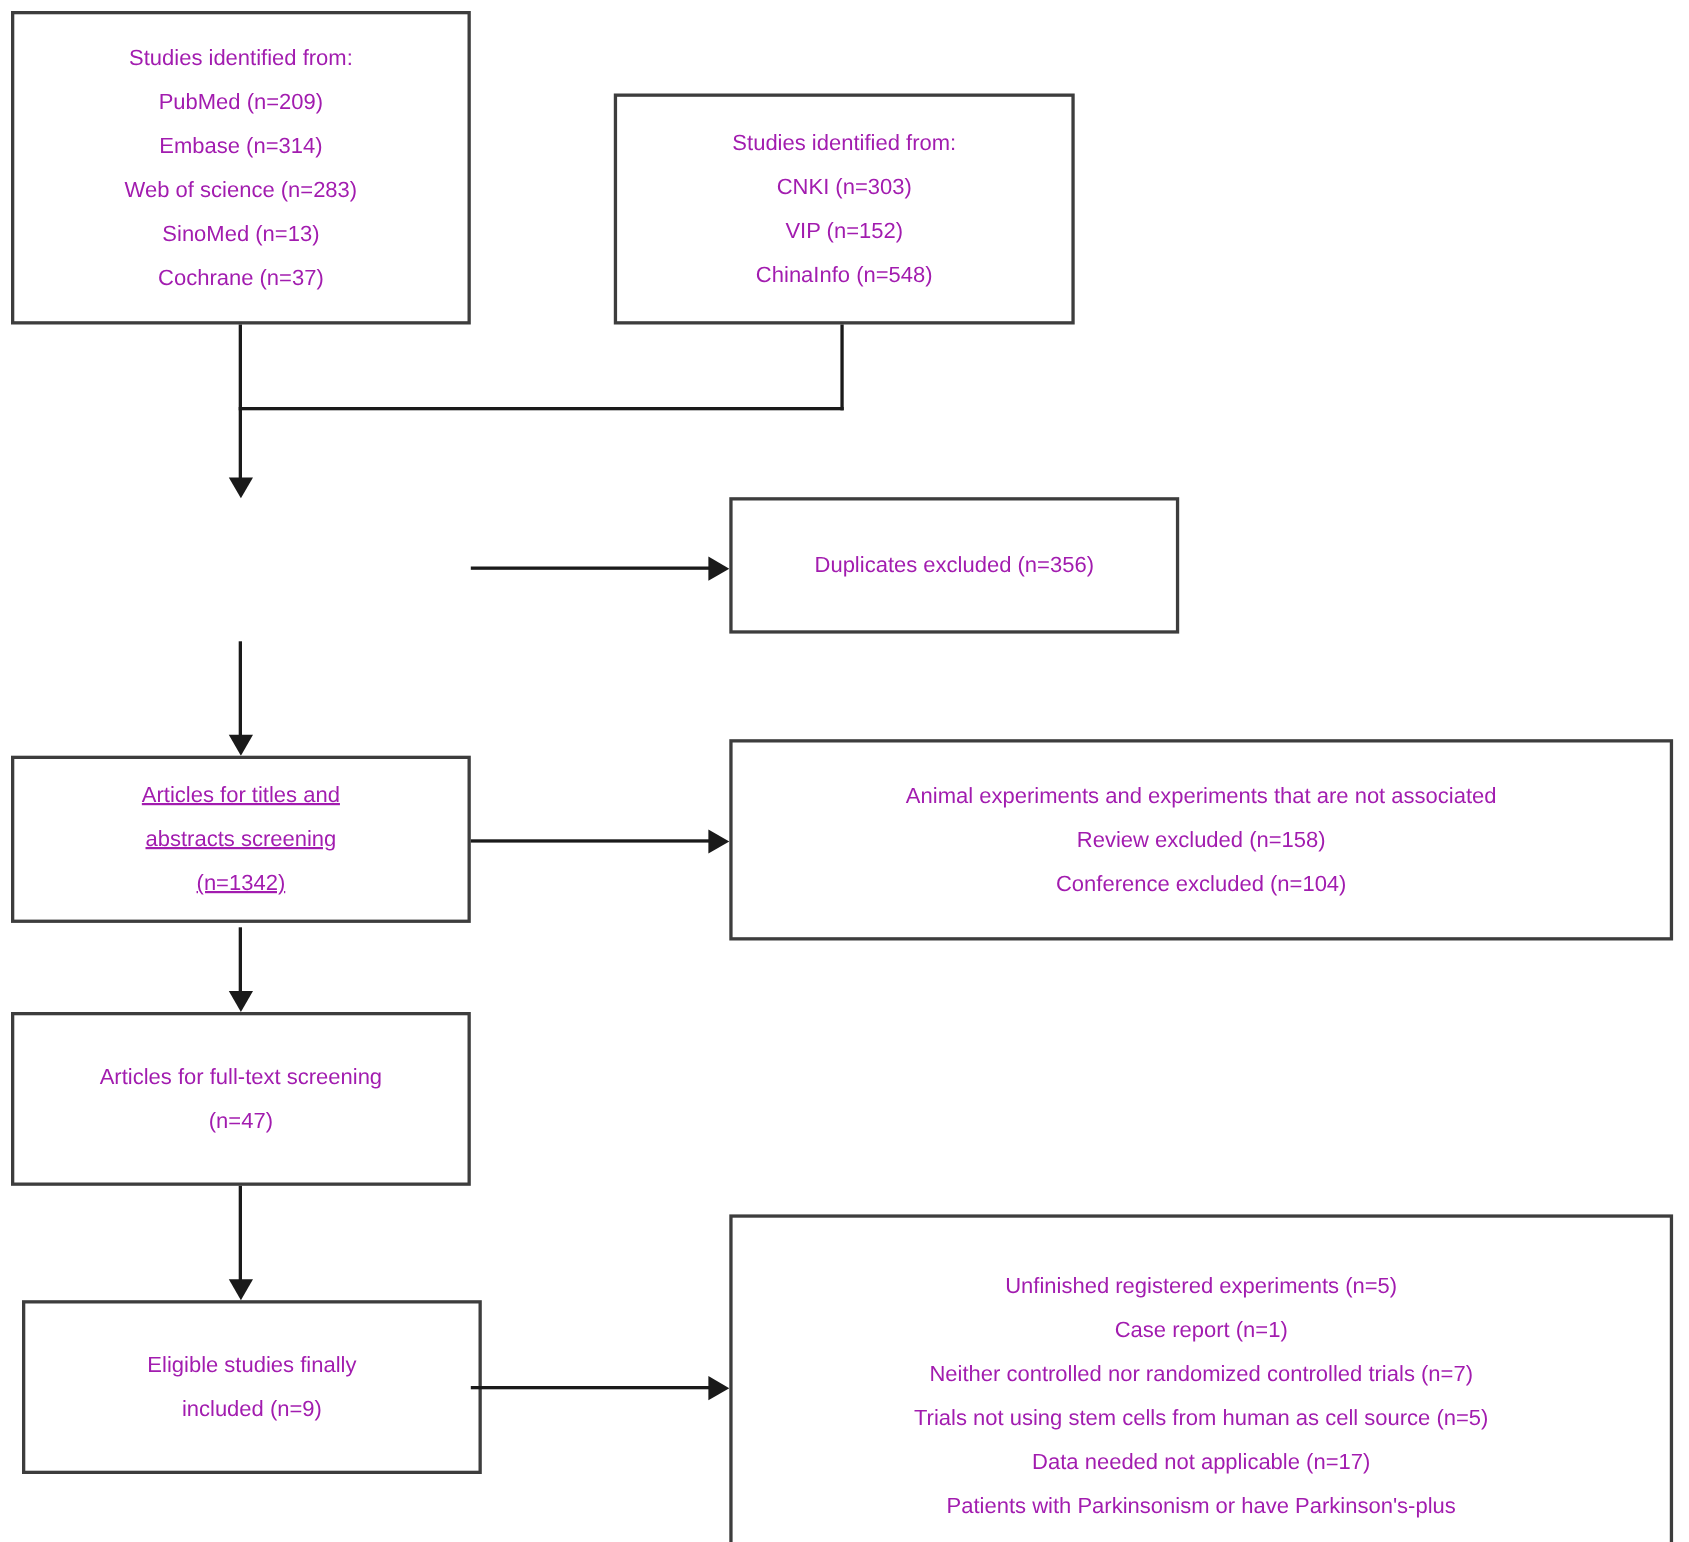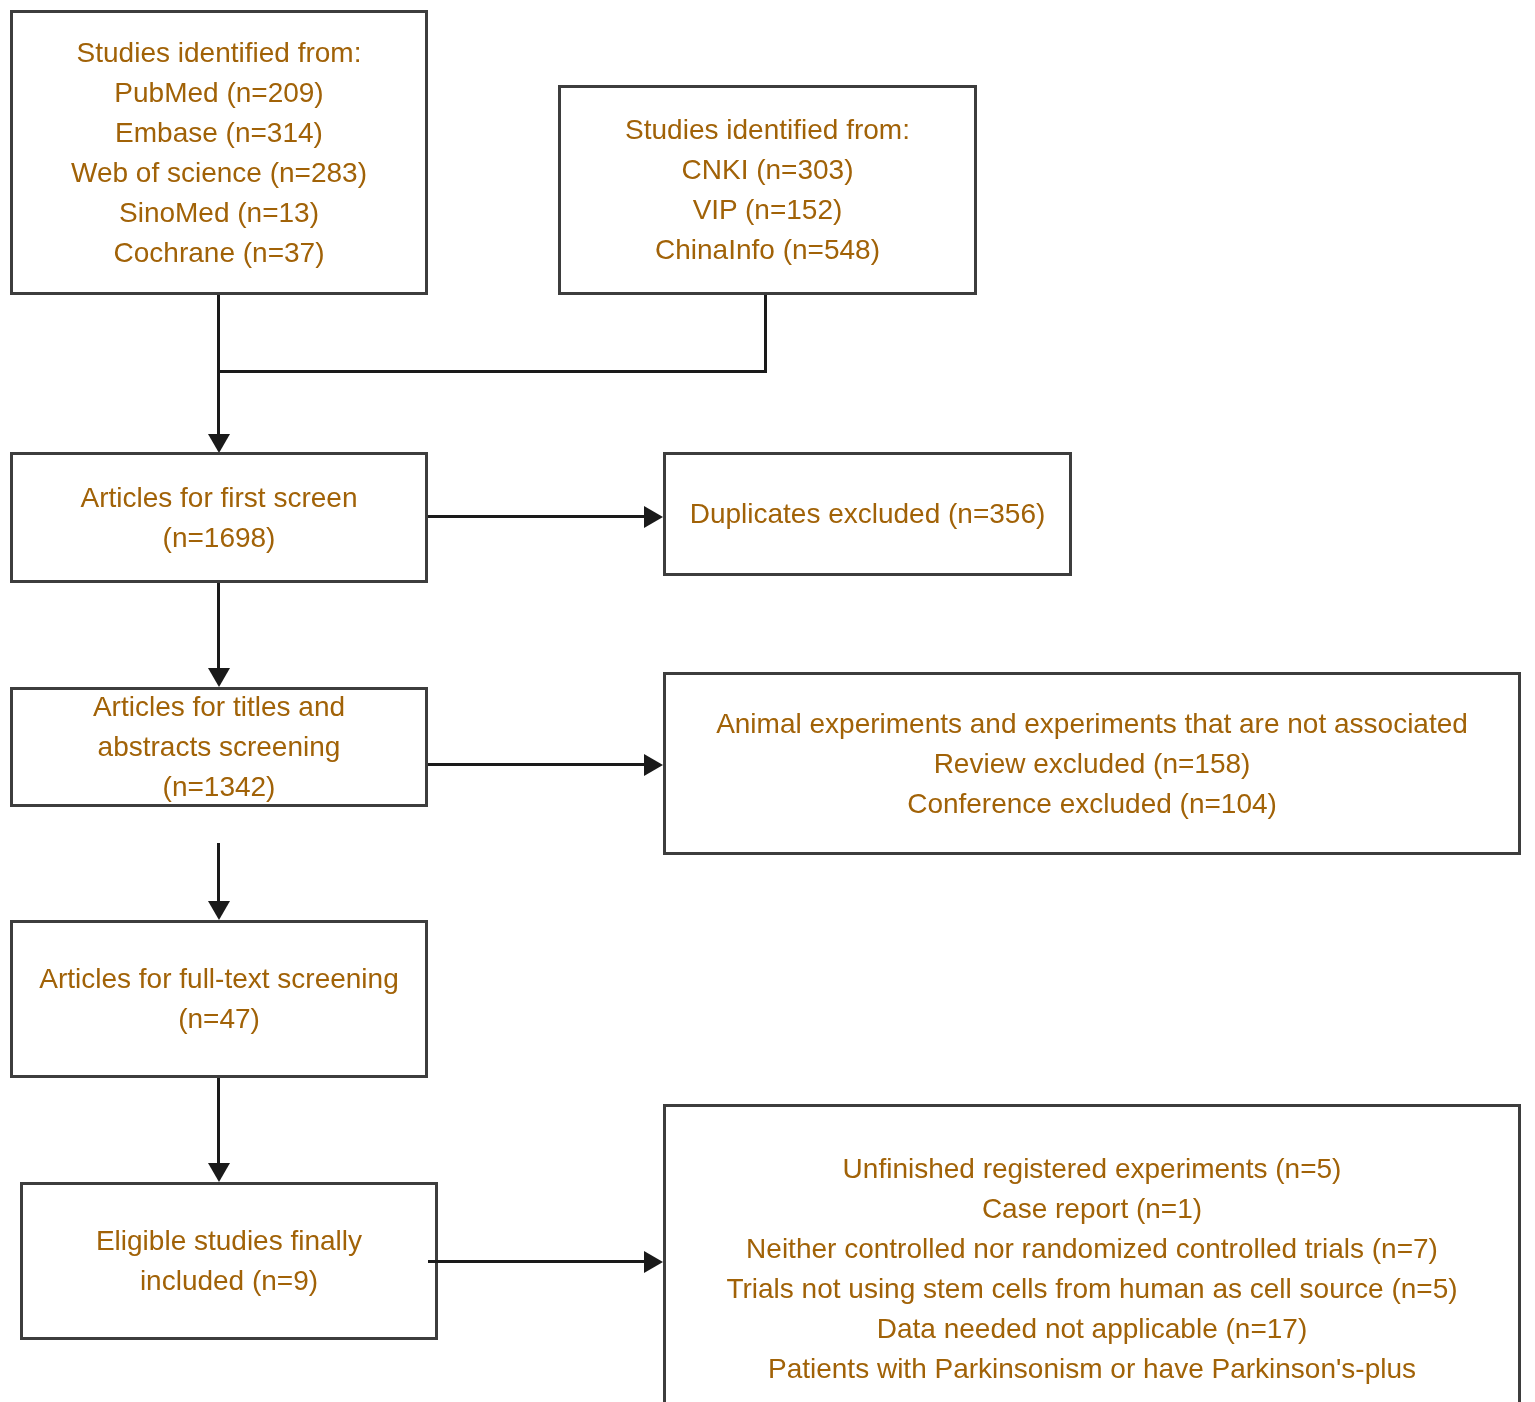--- a/index.html
+++ b/index.html
@@ -6,22 +6,22 @@
     margin: 0;
     padding: 0;
     background: #ffffff;
   }
   .canvas {
     position: relative;
     width: 1535px;
     height: 1402px;
     background: #ffffff;
     font-family: "Liberation Sans", sans-serif;
-    font-size: 28px;
-    color: #a16207;
+    font-size: 20px;
+    color: #a21caf;
     overflow: hidden;
   }
   .box {
     position: absolute;
     box-sizing: border-box;
     border: 3px solid #3d3d3d;
     background: #ffffff;
     display: flex;
     flex-direction: column;
     justify-content: center;
@@ -72,36 +72,32 @@
     <div class="ln">CNKI (n=303)</div>
     <div class="ln">VIP (n=152)</div>
     <div class="ln">ChinaInfo (n=548)</div>
   </div>
 
   <div class="vline" style="left:217px; top:295px; height:141px;"></div>
   <div class="vline" style="left:764px; top:295px; height:78px;"></div>
   <div class="hline" style="left:217px; top:370px; width:550px;"></div>
   <div class="arrow-down" style="left:208px; top:434px;"></div>
 
-  <div class="box" style="left:10px; top:452px; width:418px; height:131px;">
-    <div class="ln">Articles for first screen</div>
-    <div class="ln">(n=1698)</div>
-  </div>
 
   <div class="hline" style="left:428px; top:515px; width:219px;"></div>
   <div class="arrow-right" style="left:644px; top:506px;"></div>
 
   <div class="box" style="left:663px; top:452px; width:409px; height:124px;">
     <div class="ln">Duplicates excluded (n=356)</div>
   </div>
 
   <div class="vline" style="left:217px; top:583px; height:87px;"></div>
   <div class="arrow-down" style="left:208px; top:668px;"></div>
 
-  <div class="box" style="left:10px; top:687px; width:418px; height:120px;">
+  <div class="box" style="left:10px; top:687px; width:418px; height:152px;text-decoration:underline;">
     <div class="ln">Articles for titles and</div>
     <div class="ln">abstracts screening</div>
     <div class="ln">(n=1342)</div>
   </div>
 
   <div class="hline" style="left:428px; top:763px; width:219px;"></div>
   <div class="arrow-right" style="left:644px; top:754px;"></div>
 
   <div class="box" style="left:663px; top:672px; width:858px; height:183px;">
     <div class="ln">Animal experiments and experiments that are not associated</div>

